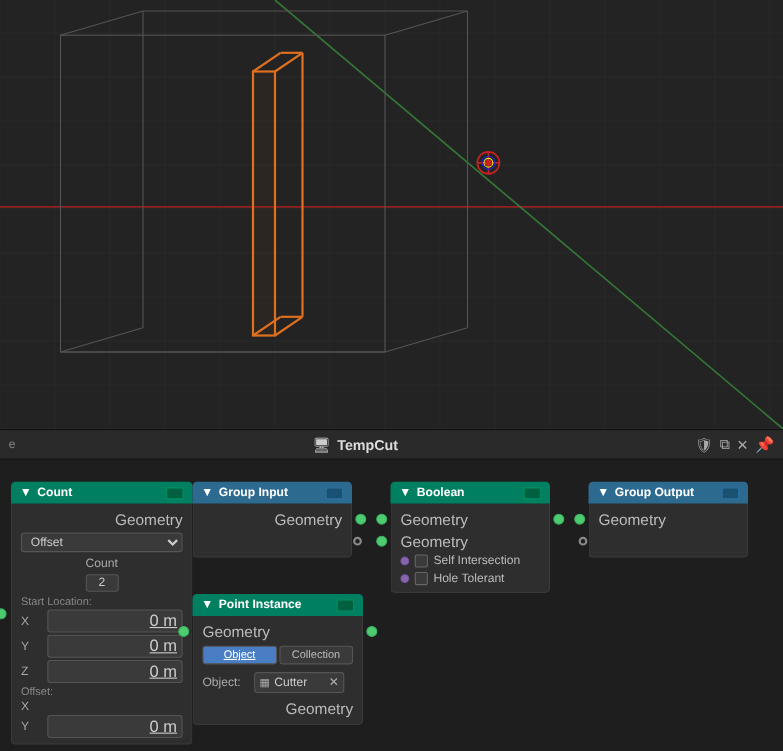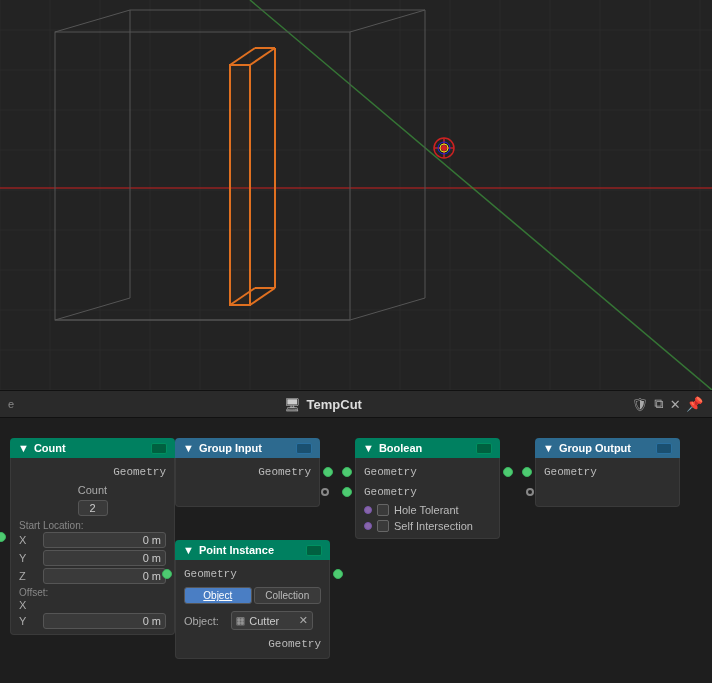--- a/index.html
+++ b/index.html
@@ -72,21 +72,21 @@
     }
 
     .node-row {
       display: flex;
       align-items: center;
       padding: 2px 8px;
       min-height: 20px;
       position: relative;
     }
 
-    .node-label { font-size: 11px; color: #bbb; flex: 1; font-family: Liberation Mono, monospace; }
+    .node-label { font-size: 14px; color: #bbb; flex: 1; }
 
     
     .socket {
       width: 10px;
       height: 10px;
       border-radius: 50%;
       position: absolute;
       top: 50%;
       transform: translateY(-50%);
     }
@@ -190,21 +190,21 @@
     }
 
     
     .line-field-row {
       display: flex;
       align-items: center;
       padding: 1px 8px;
       gap: 4px;
     }
     .line-field-label { font-size: 11px; color: #aaa; width: 20px; }
-    .line-field-val { font-size: 11px; color: #ccc; background: #3a3a3a; border: 1px solid #555; border-radius: 3px; padding: 1px 4px; flex: 1; text-align: right; }
+    .line-field-val { font-size: 15px; color: #ccc; background: #3a3a3a; border: 1px solid #555; border-radius: 3px; padding: 1px 4px; flex: 1; text-align: right; text-decoration: underline; }
 
     .section-label {
       font-size: 10px;
       color: #888;
       padding: 2px 8px 0;
     }
   </style>
 </head>
 <body>
 
@@ -321,20 +321,25 @@
       <div class="node-header-icons">
         <div style="width:16px;height:11px;background:#006040;border-radius:2px;border:1px solid #009060;"></div>
       </div>
     </div>
     <div class="node-body">
       <div class="node-row">
         <span class="socket socket-green socket-right" style="right:-14px;"></span>
         <span class="node-label" style="text-align:right;">Geometry</span>
       </div>
 
+      <div class="field-row">
+        <select class="node-select">
+          <option>Offset</option>
+        </select>
+      </div>
 
       <div style="display:flex;align-items:center;padding:2px 8px;gap:4px;flex-direction:column;">
         <span style="position:absolute;left:-14px;top:50%;transform:translateY(-50%);width:10px;height:10px;border-radius:50%;background:#4ecb71;border:1px solid #3ab35f;"></span>
         <span style="font-size:11px;color:#aaa;flex:1;">Count</span>
         <span style="font-size:11px;color:#ccc;background:#3a3a3a;border:1px solid #555;border-radius:3px;padding:1px 5px;min-width:30px;text-align:center;">2</span>
       </div>
 
       <div class="section-label">Start Location:</div>
       <div class="line-field-row">
         <span class="line-field-label">X</span>
@@ -398,27 +403,27 @@
 
 
       <div class="node-row">
         <span class="socket socket-green" style="left:-14px;"></span>
         <span class="node-label">Geometry</span>
       </div>
 
       <div class="checkbox-row">
         <span style="width:8px;height:8px;border-radius:50%;background:#8866aa;border:1px solid #7755aa;display:inline-block;"></span>
         <div class="cb-box"></div>
-        <span>Hole Tolerant</span>
+        <span>Self Intersection</span>
       </div>
 
       <div class="checkbox-row">
         <span style="width:8px;height:8px;border-radius:50%;background:#8866aa;border:1px solid #7755aa;display:inline-block;"></span>
         <div class="cb-box"></div>
-        <span>Self Intersection</span>
+        <span>Hole Tolerant</span>
       </div>
     </div>
   </div>
 
   <div class="node" id="node-group-output">
     <div class="node-header">
       <span>▼</span>
       <span>Group Output</span>
       <div class="node-header-icons" style="margin-left:auto;">
         <div style="width:16px;height:11px;background:#1a5070;border-radius:2px;border:1px solid #2a70a0;"></div>

